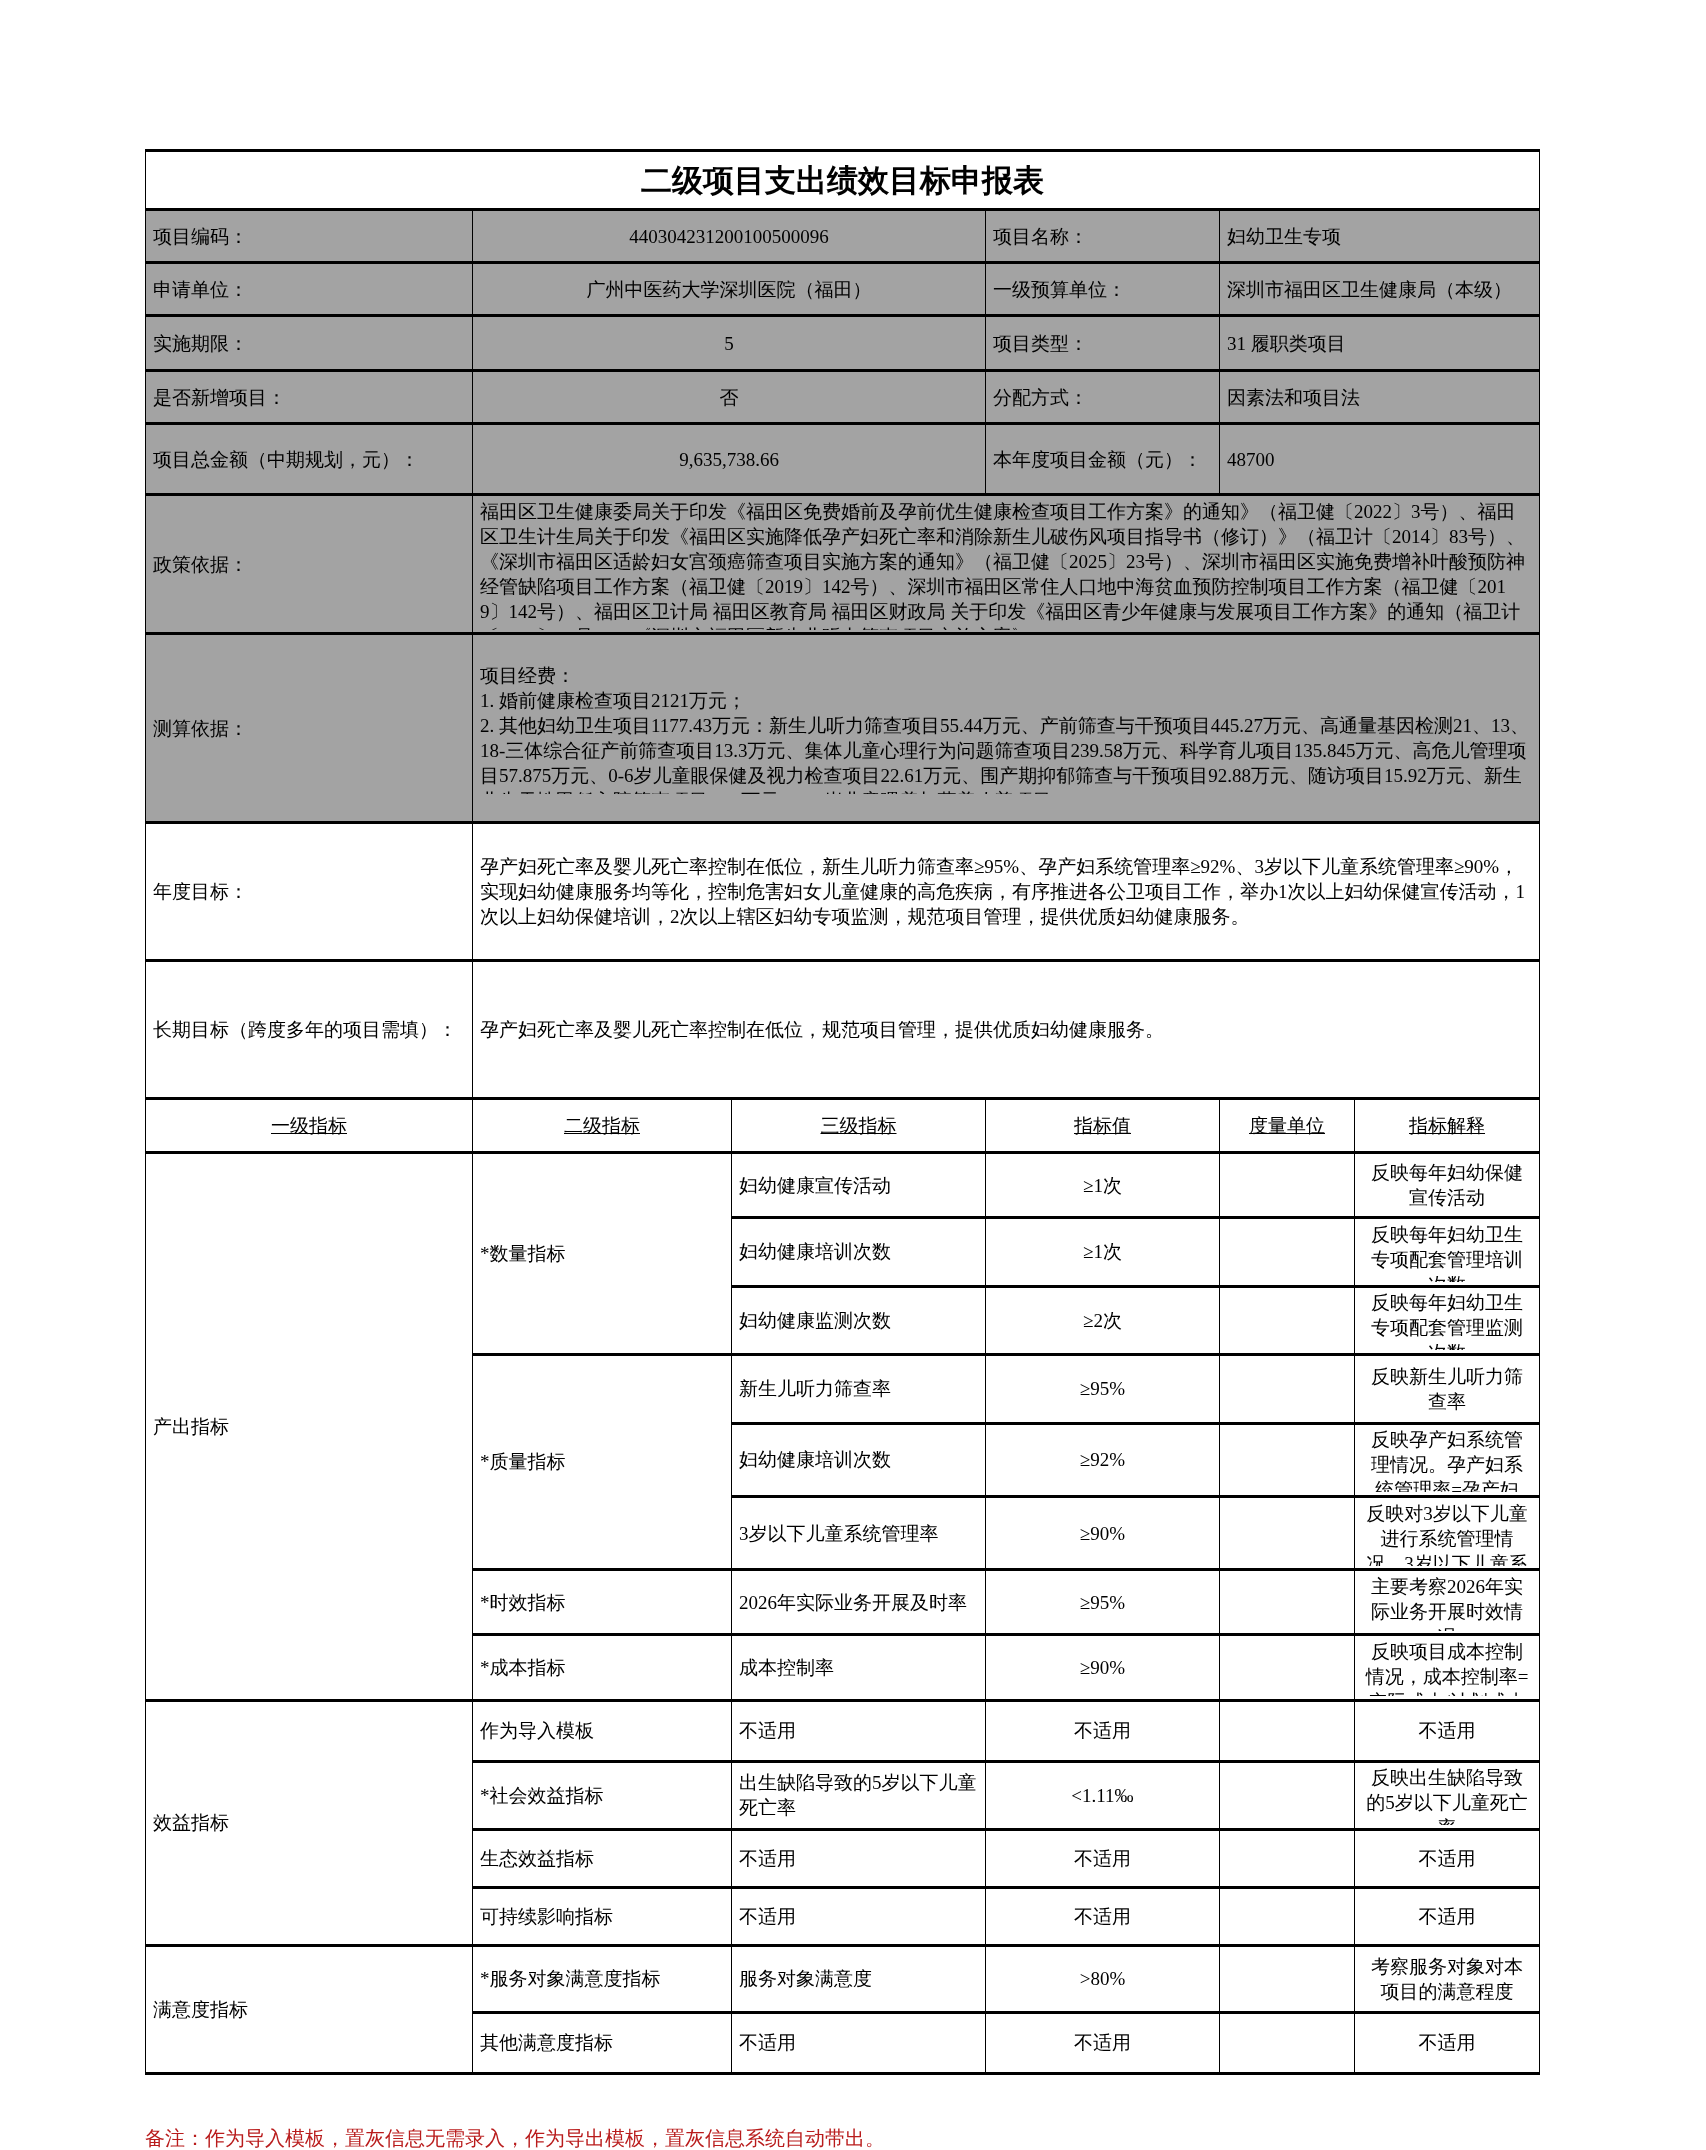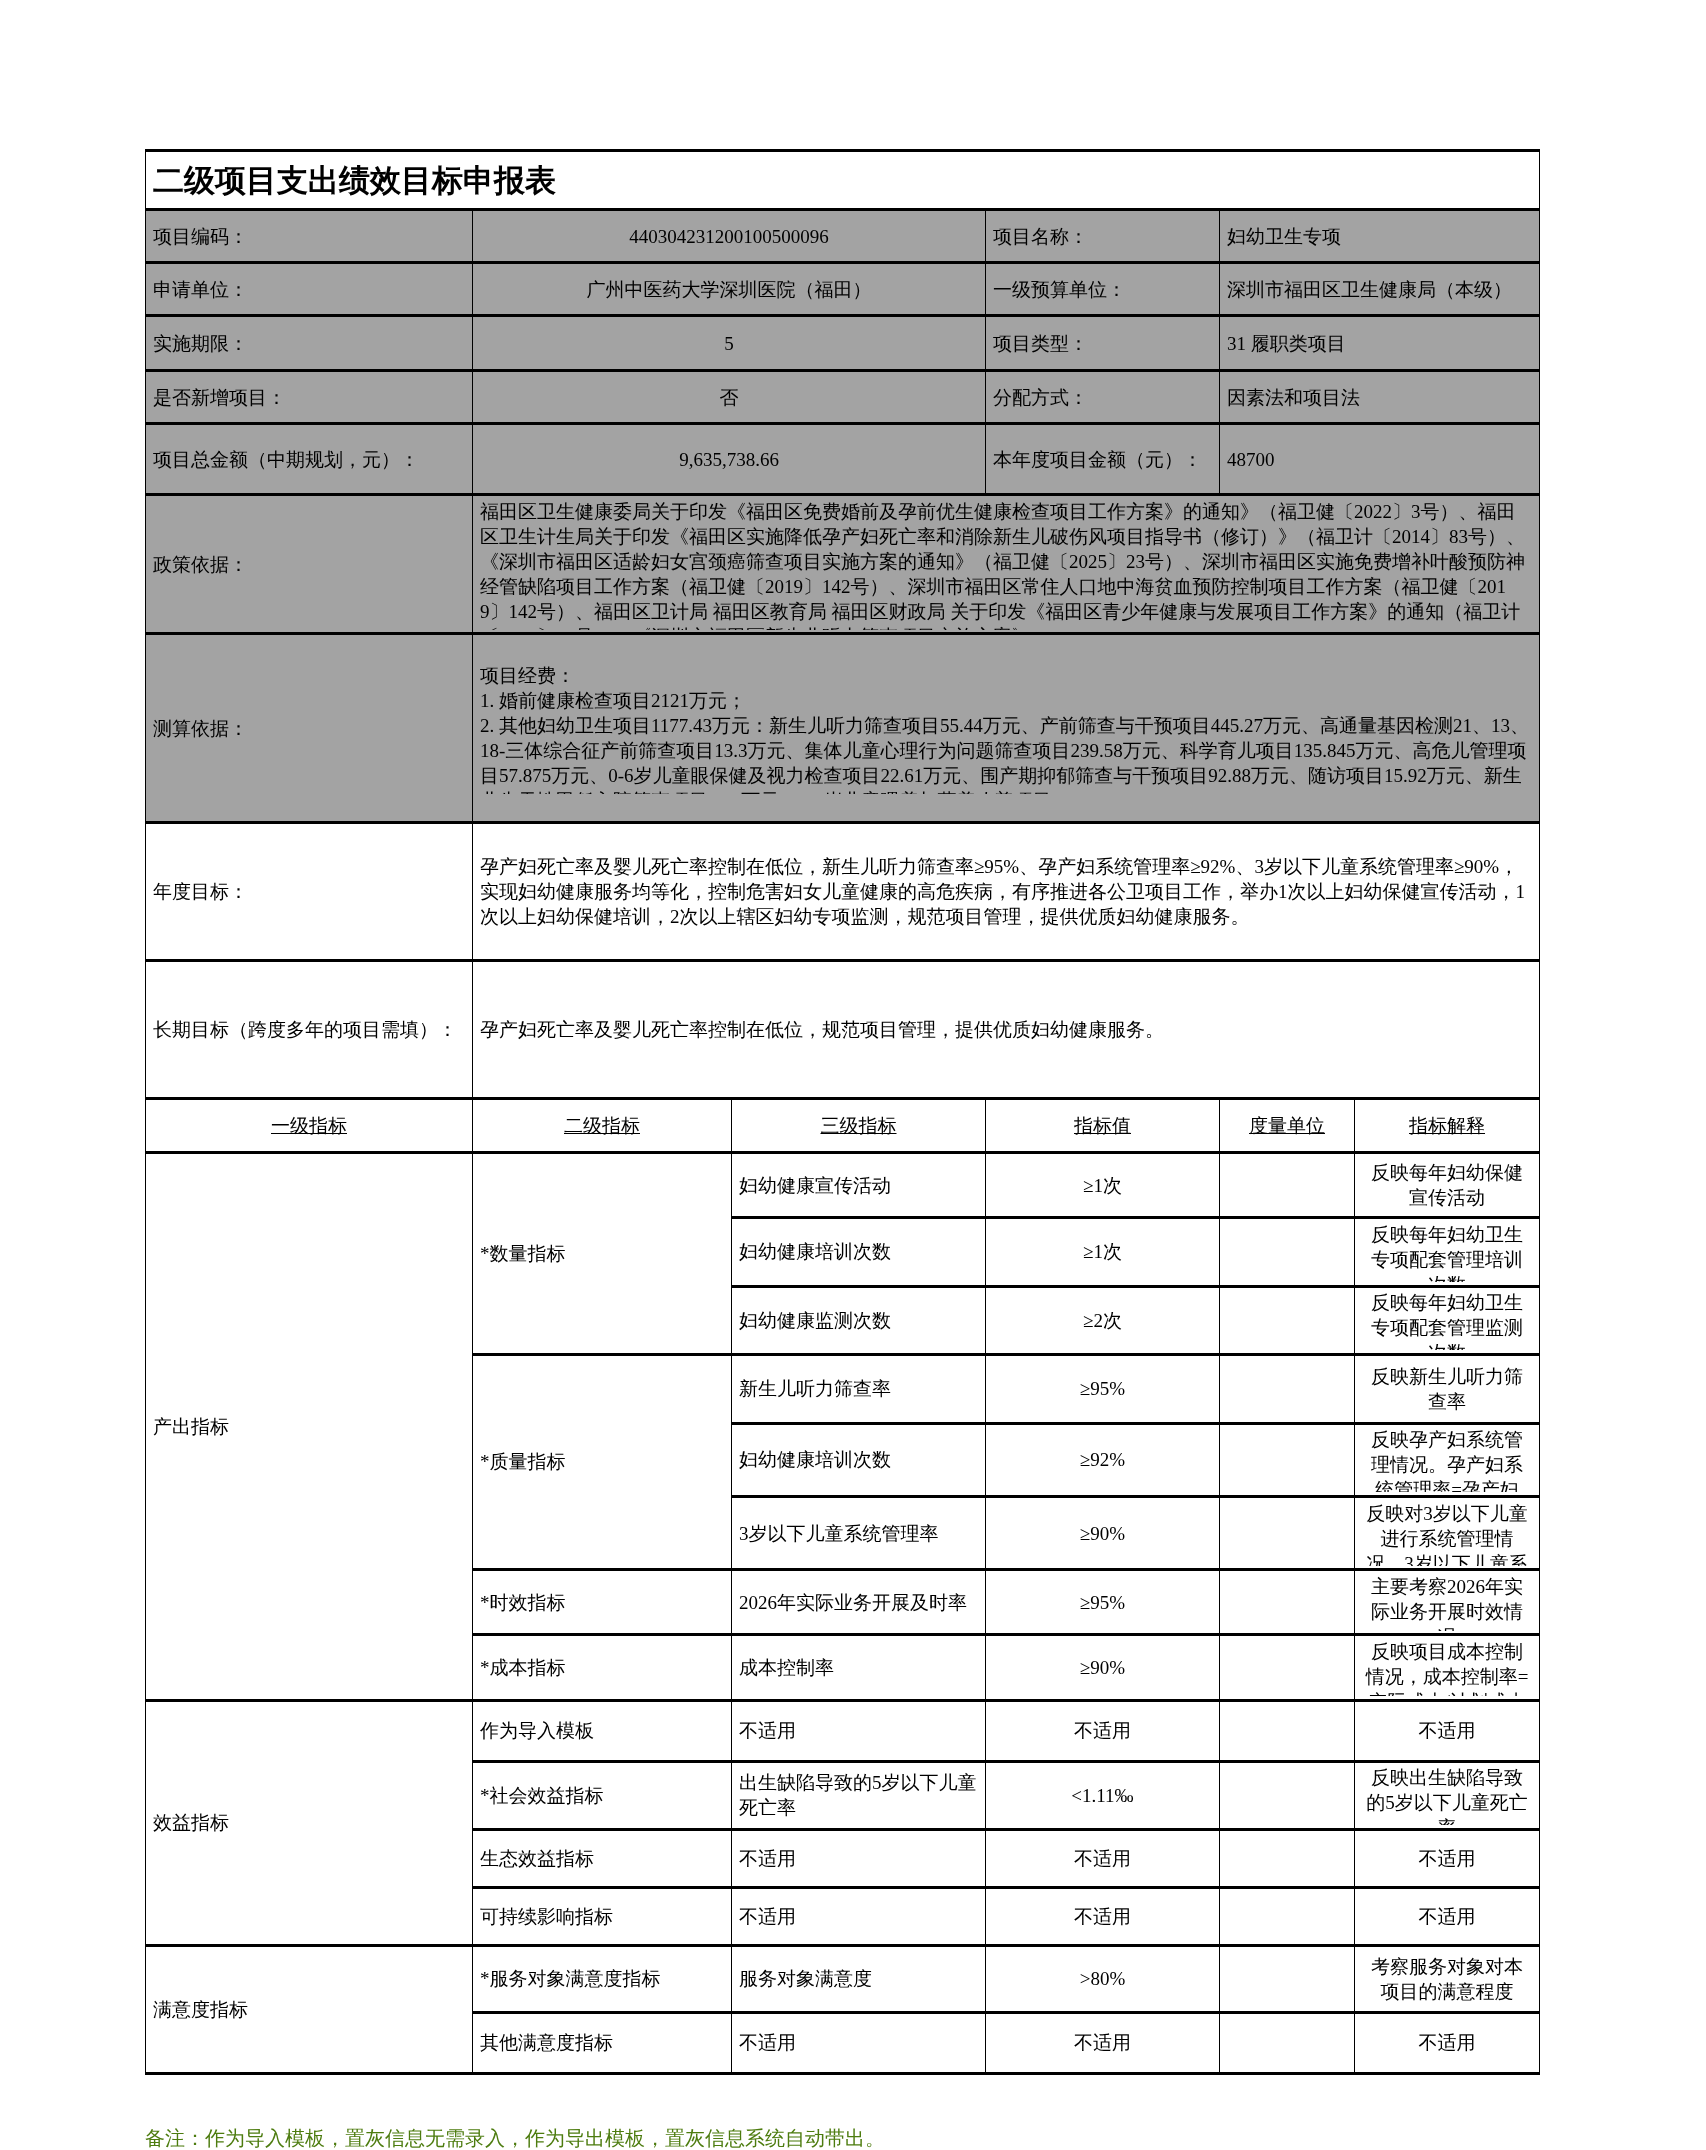--- a/index.html
+++ b/index.html
@@ -11,21 +11,21 @@
   }
   .form-wrap{position:absolute;left:145px;top:149px;width:1394px;}
   table.decl{border-collapse:collapse;table-layout:fixed;width:1394px;}
   table.decl td{
     border-left:1.7px solid #000;border-right:1.7px solid #000;
     border-top:3.9px solid #000;border-bottom:3.9px solid #000;
     padding:2.6px 6.9px;vertical-align:middle;overflow:hidden;
     word-break:break-all;line-height:25px;
   }
   td.title-cell{
-    font-weight:bold;font-size:31px;
+    text-align:center;font-weight:bold;font-size:31px;
     padding:6px 0;background:#fff;line-height:43px;margin-top:23px;
   }
   .grey{background:#a3a3a3;}
   .white{background:#ffffff;}
   .lbl{text-align:left;}
   .ctr{text-align:center;}
   .vt{vertical-align:top;}
   .pre{white-space:pre-line;}
   .longtxt{line-height:24px;text-align:left;}
   .clip{overflow:hidden;}
@@ -247,14 +247,14 @@
       <td class="white lbl">其他满意度指标</td>
       <td class="white lbl">不适用</td>
       <td class="white val">不适用</td>
       <td class="white"></td>
       <td class="white exp">不适用</td>
     </tr>
   </tbody>
 </table>
 </div>
 
-<div class="note" style="color: #4d7c0f;">备注：作为导入模板，置灰信息无需录入，作为导出模板，置灰信息系统自动带出。</div>
+<div class="note" style="color: #b91c1c;">备注：作为导入模板，置灰信息无需录入，作为导出模板，置灰信息系统自动带出。</div>
 
 
 </body></html>

